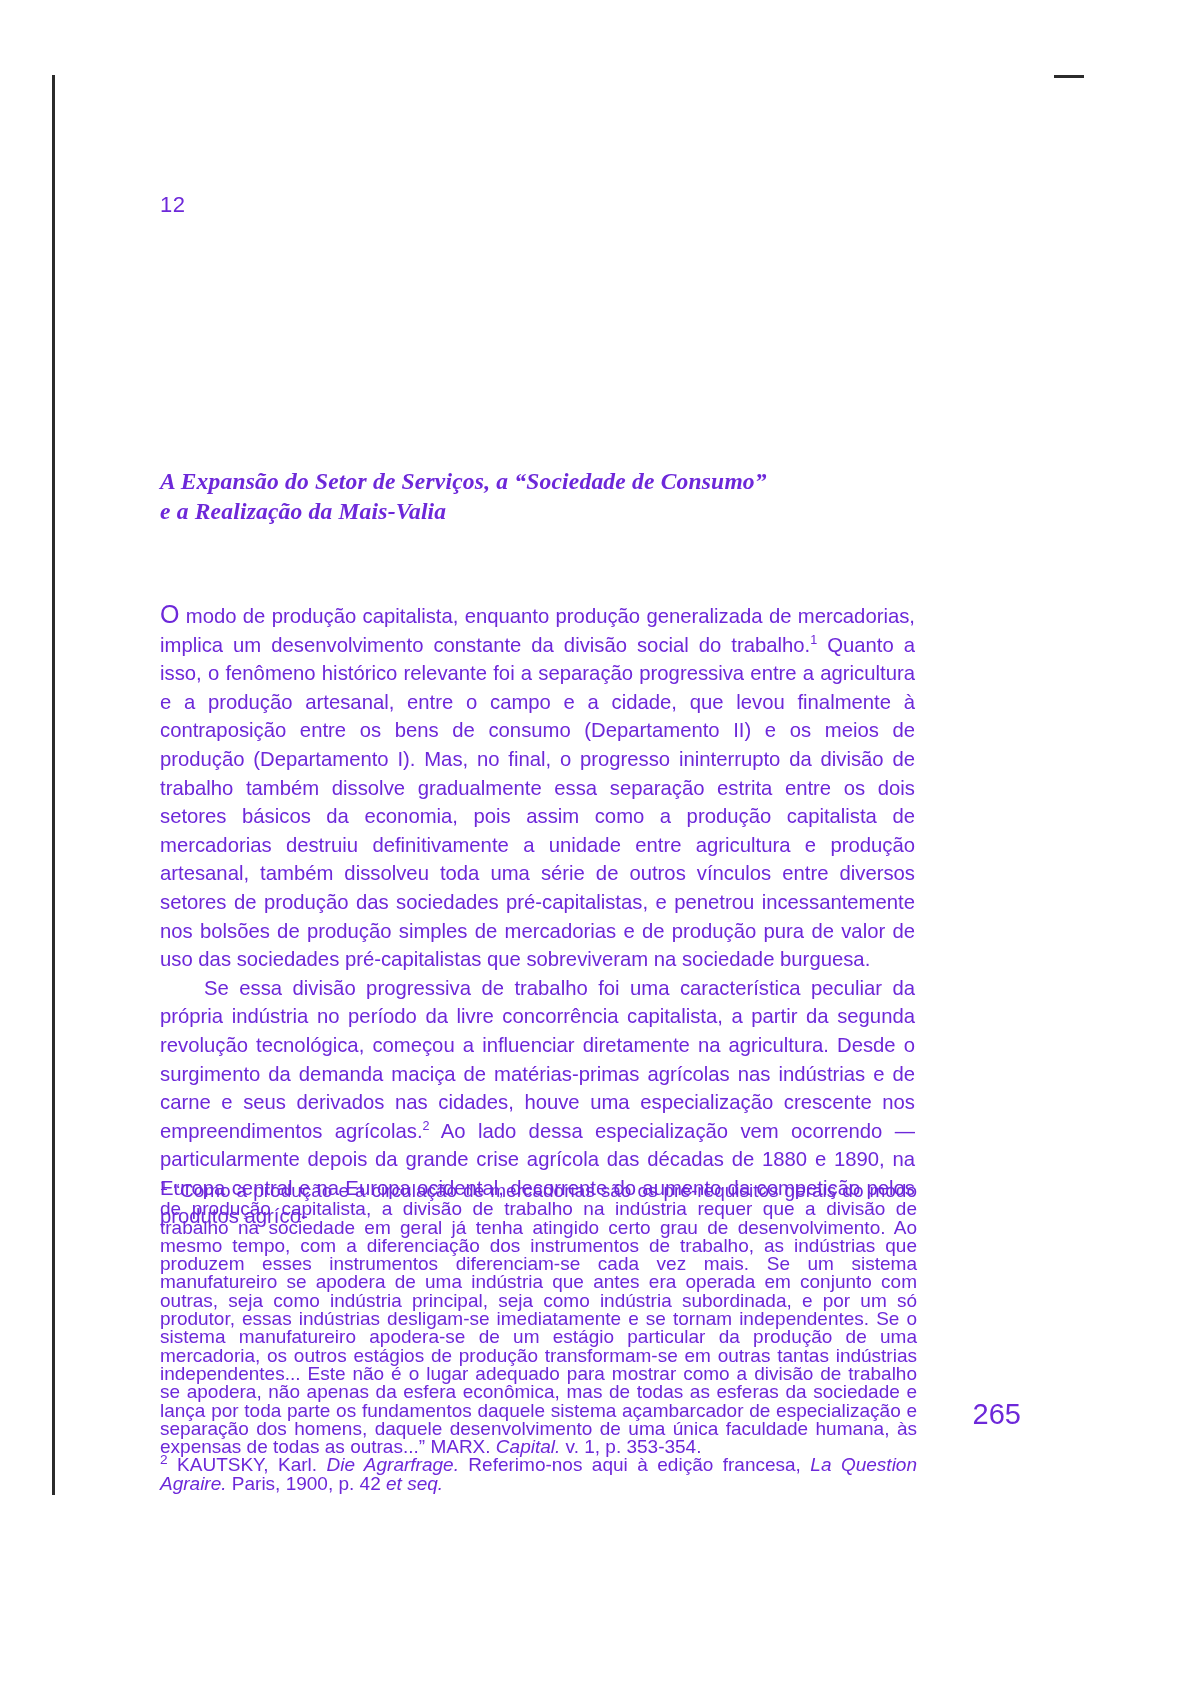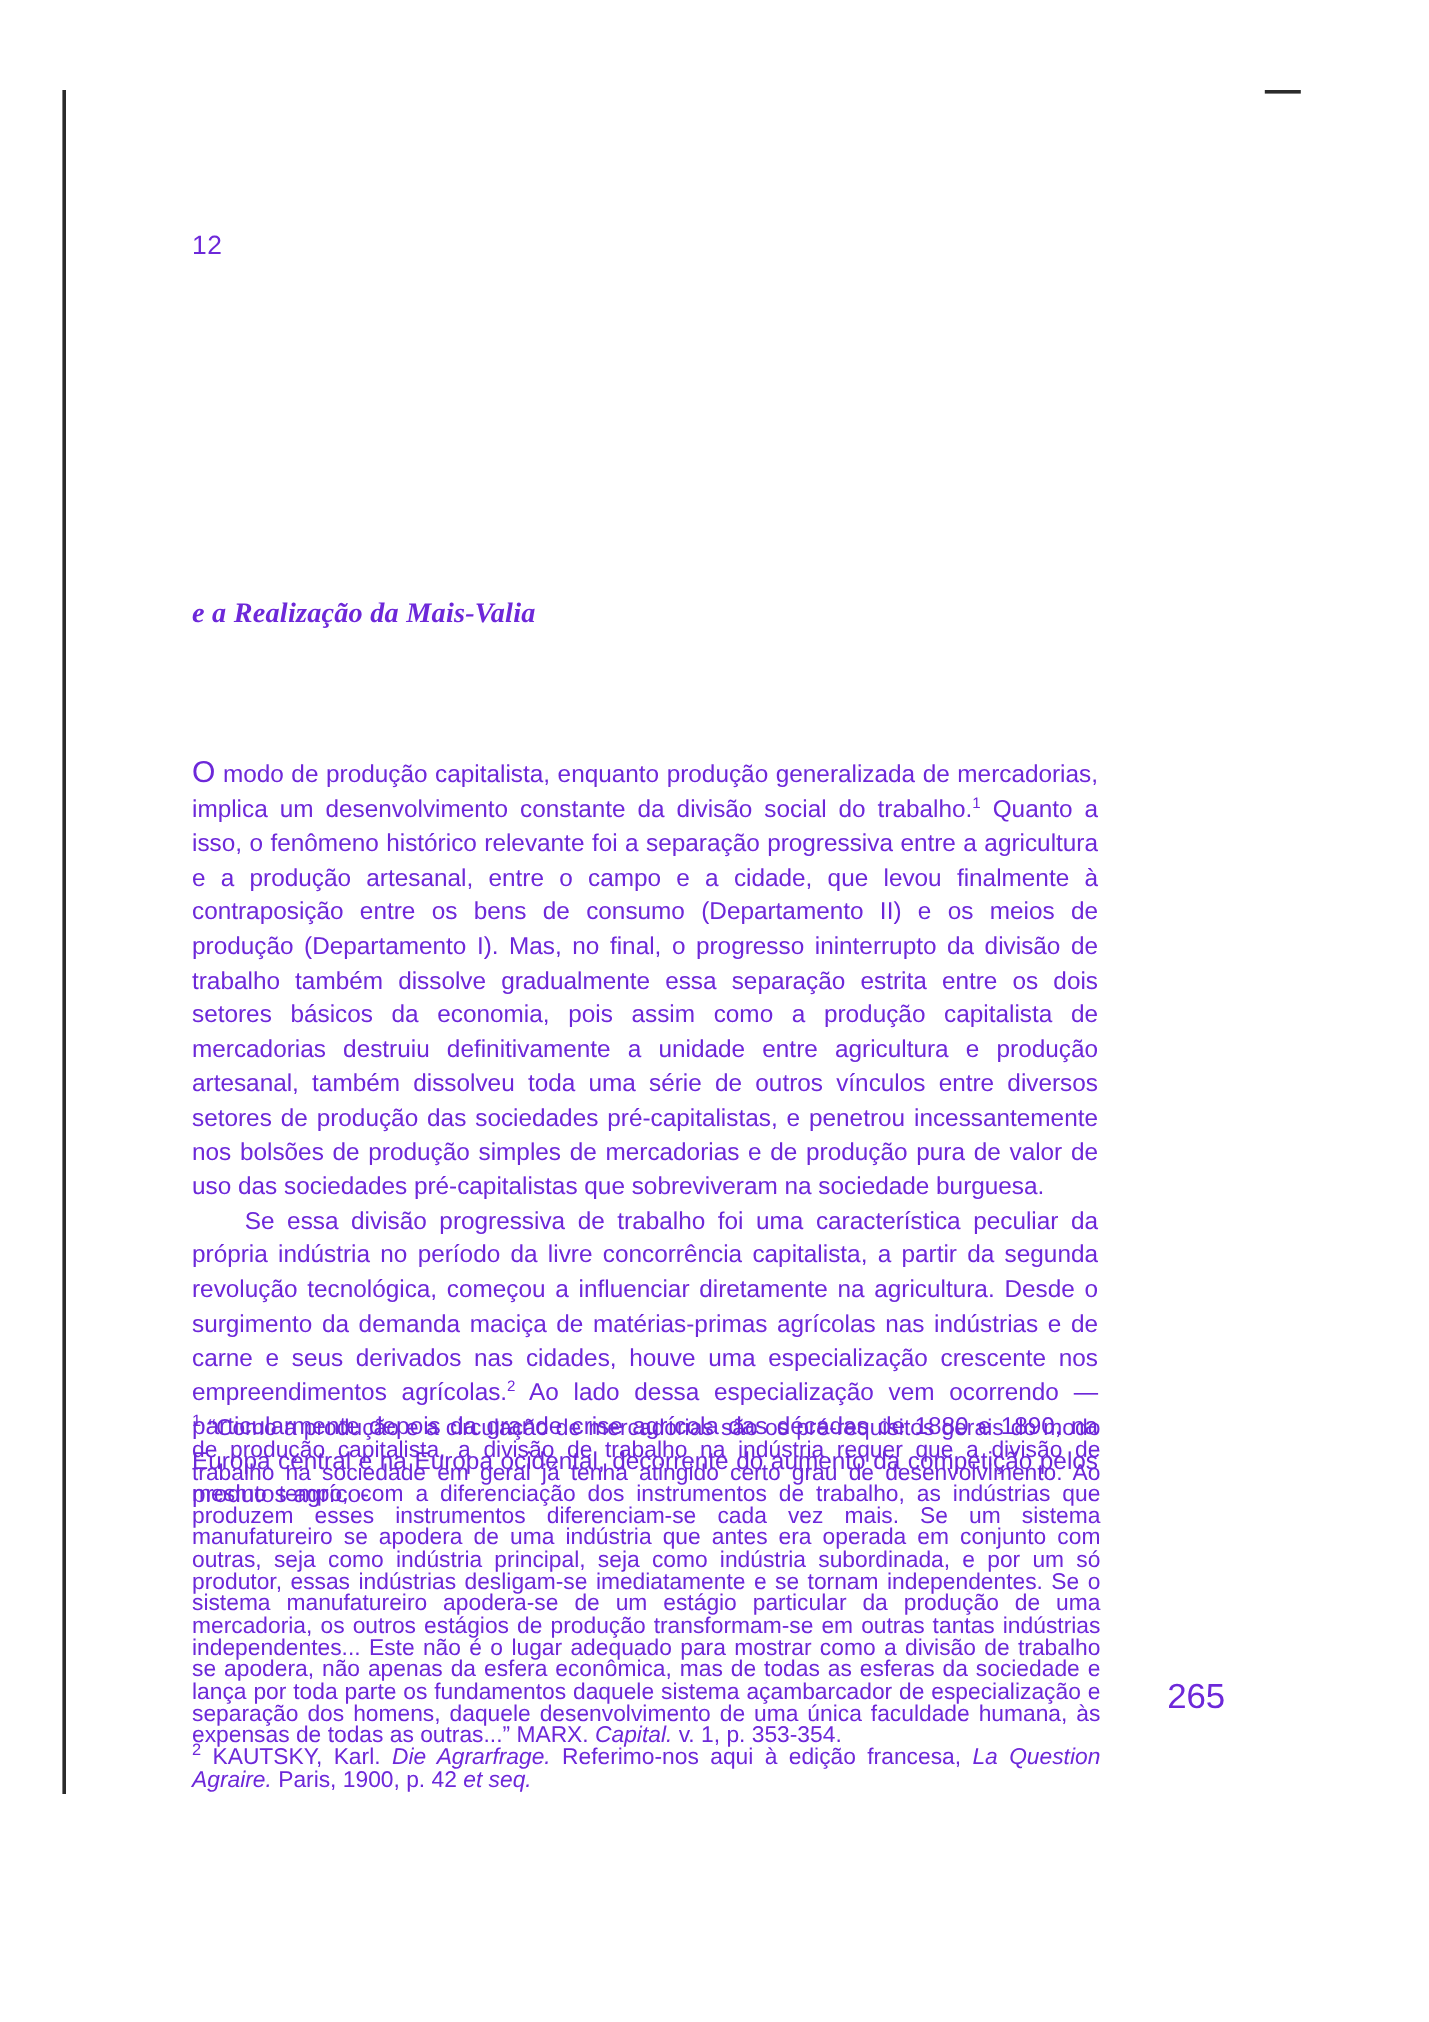--- a/index.html
+++ b/index.html
@@ -48,21 +48,21 @@
     font-family: "Liberation Serif", serif;
     font-weight: bold;
     font-style: italic;
     font-size: 23.5px;
     line-height: 30px;
     letter-spacing: 0.2px;
   }
   .body-block {
     position: absolute;
     left: 160px;
-    top: 630px;
+    top: 600px;
     width: 755px;
     font-size: 20.3px;
     line-height: 28.6px;
     text-align: justify;
   }
   .body-block p {
     margin: 0;
   }
   .body-block p.indent {
     text-indent: 44px;
@@ -106,21 +106,21 @@
 <body>
 
 <div class="page">
 
   <div class="binding-line"></div>
   <div class="top-dash"></div>
 
   <div class="folio-top">12</div>
 
   <div class="section-title">
-    <br>
+    <span>A Expansão do Setor de Serviços, a “Sociedade de Consumo”</span><br>
     <span>e a Realização da Mais-Valia</span>
   </div>
 
   <div class="body-block">
     <p>
       <span class="dropcap">O</span><span> modo de produção capitalista, enquanto produção generalizada de mercadorias, implica um desenvolvimento constante da divisão social do trabalho.</span><sup>1</sup><span> Quanto a isso, o fenômeno histórico relevante foi a separação progressiva entre a agricultura e a produção artesanal, entre o campo e a cidade, que levou finalmente à contraposição entre os bens de consumo (Departamento II) e os meios de produção (Departamento I). Mas, no final, o progresso ininterrupto da divisão de trabalho também dissolve gradualmente essa separação estrita entre os dois setores básicos da economia, pois assim como a produção capitalista de mercadorias destruiu definitivamente a unidade entre agricultura e produção artesanal, também dissolveu toda uma série de outros vínculos entre diversos setores de produção das sociedades pré-capitalistas, e penetrou incessantemente nos bolsões de produção simples de mercadorias e de produção pura de valor de uso das sociedades pré-capitalistas que sobreviveram na sociedade burguesa.</span>
     </p>
     <p class="indent">
       <span>Se essa divisão progressiva de trabalho foi uma característica peculiar da própria indústria no período da livre concorrência capitalista, a partir da segunda revolução tecnológica, começou a influenciar diretamente na agricultura. Desde o surgimento da demanda maciça de matérias-primas agrícolas nas indústrias e de carne e seus derivados nas cidades, houve uma especialização crescente nos empreendimentos agrícolas.</span><sup>2</sup><span> Ao lado dessa especialização vem ocorrendo — particularmente depois da grande crise agrícola das décadas de 1880 e 1890, na Europa central e na Europa ocidental, decorrente do aumento da competição pelos produtos agríco-</span>
     </p>

